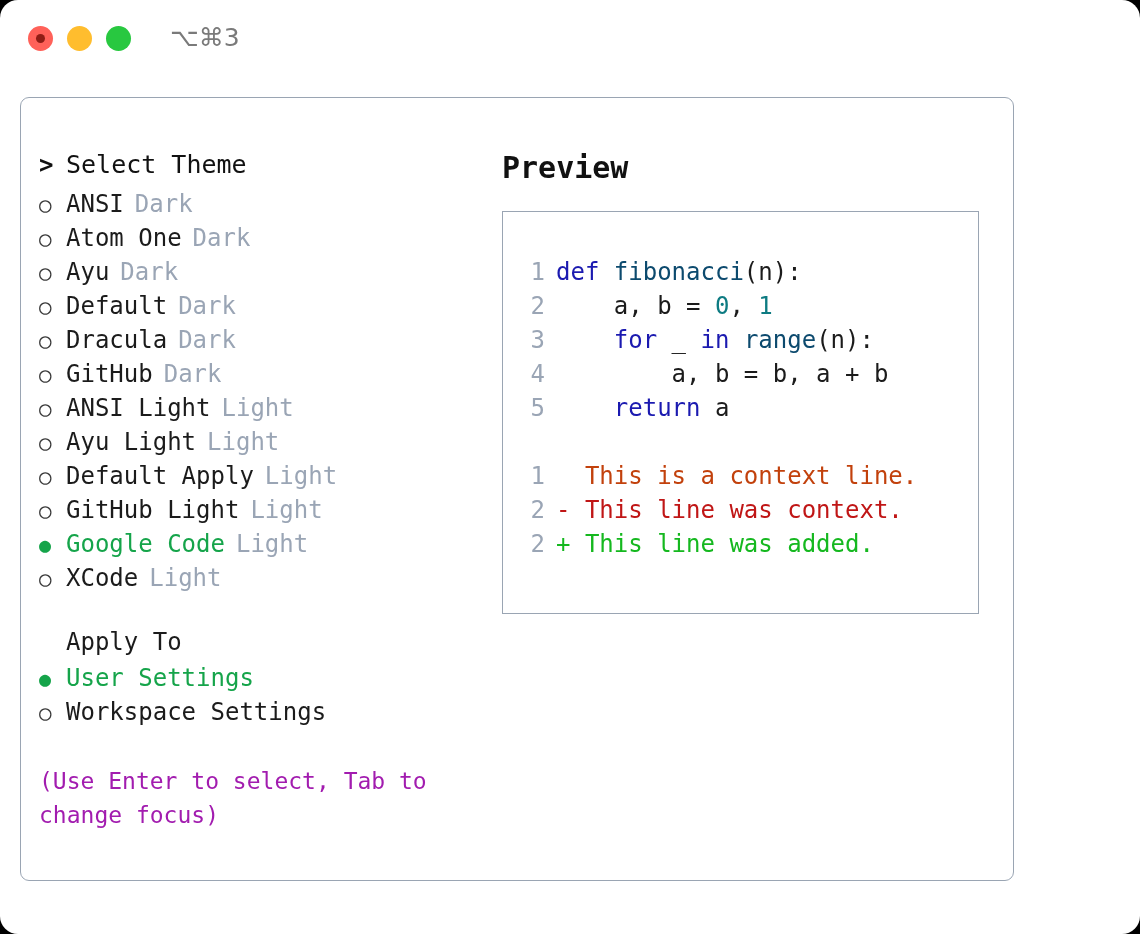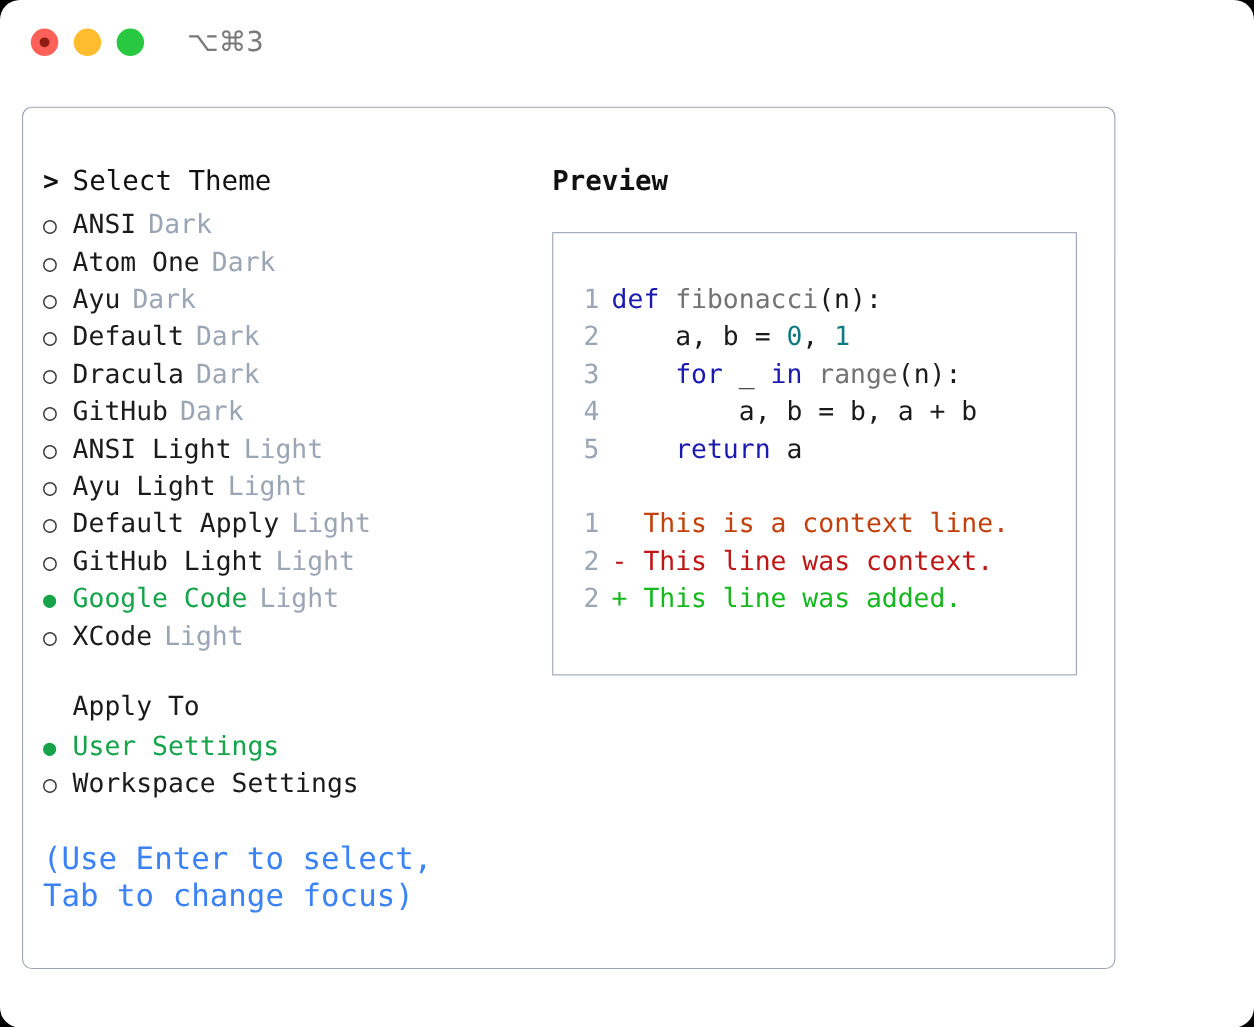--- a/index.html
+++ b/index.html
@@ -112,36 +112,36 @@
   .header-row .marker { font-weight: bold; color: #111111; font-size: 24px; }
   .header-row .row-title { font-weight: normal; color: #111111; }
   #section-gap { height: 30px; }
   #apply-header {
     height: 36px;
     font-size: 24px;
   }
   #apply-header .row-title { color: #1b1b1b; }
   #hint {
     margin-top: 32px;
-    font-size: 28px;
+    font-size: 23px;
     line-height: 34px;
-    color: #3b82f6;
+    color: #a21caf;
     width: 410px;
     white-space: normal;
   }
 
   
   #right-col {
     position: absolute;
     left: 481px;
     top: 52px;
     width: 500px;
   }
   #preview-title {
-    font-size: 25px;
+    font-size: 30px;
     font-weight: bold;
     color: #111111;
     height: 40px;
   }
   #preview-box {
     margin-top: 21px;
     width: 477px;
     height: 403px;
     border: 1.6px solid #9aa5b3;
     background: #ffffff;
@@ -165,21 +165,21 @@
     flex: 0 0 30px;
     text-align: right;
     color: #9aa5b5;
     padding-right: 11px;
   }
   .code-text { color: #1b1b1b; }
   .blank-line { height: 34px; }
 
   
   .tok-kw   { color: #1b1ab0; }
-  .tok-fn   { color: #737373; text-align: right; }
+  .tok-fn   { color: #0c4a6e; text-align: right; }
   .tok-num  { color: #0d7b82; }
   .tok-plain{ color: #1b1b1b; }
 
   
   .diff-ctx { color: #c2410c; }
   .diff-del { color: #c01616; }
   .diff-add { color: #15b81f; }
 </style>
 </head>
 <body>

